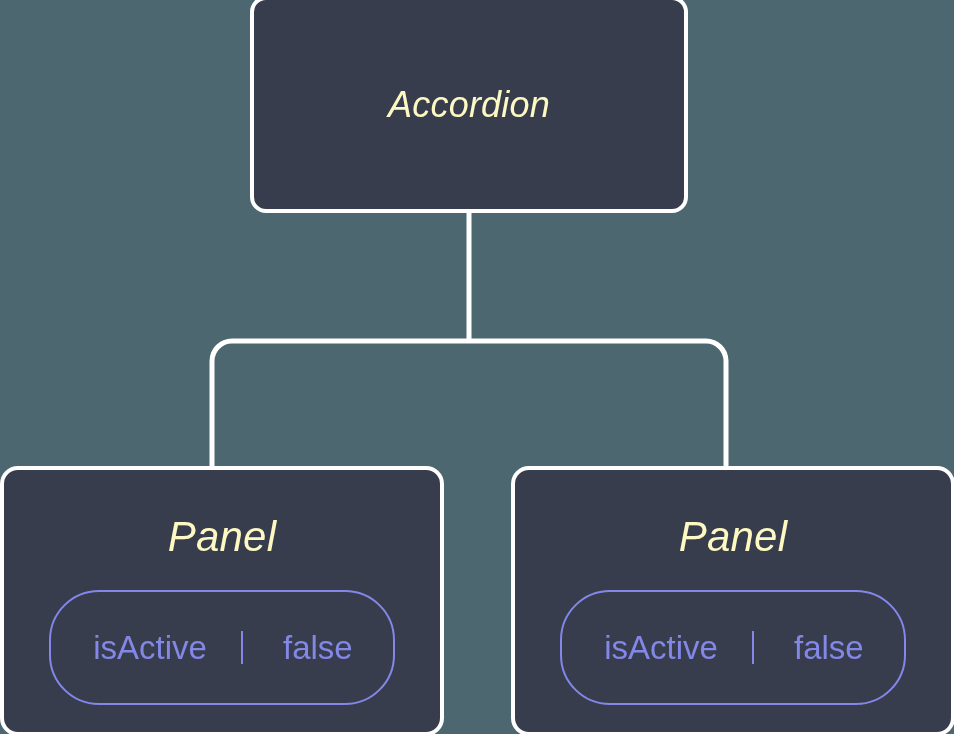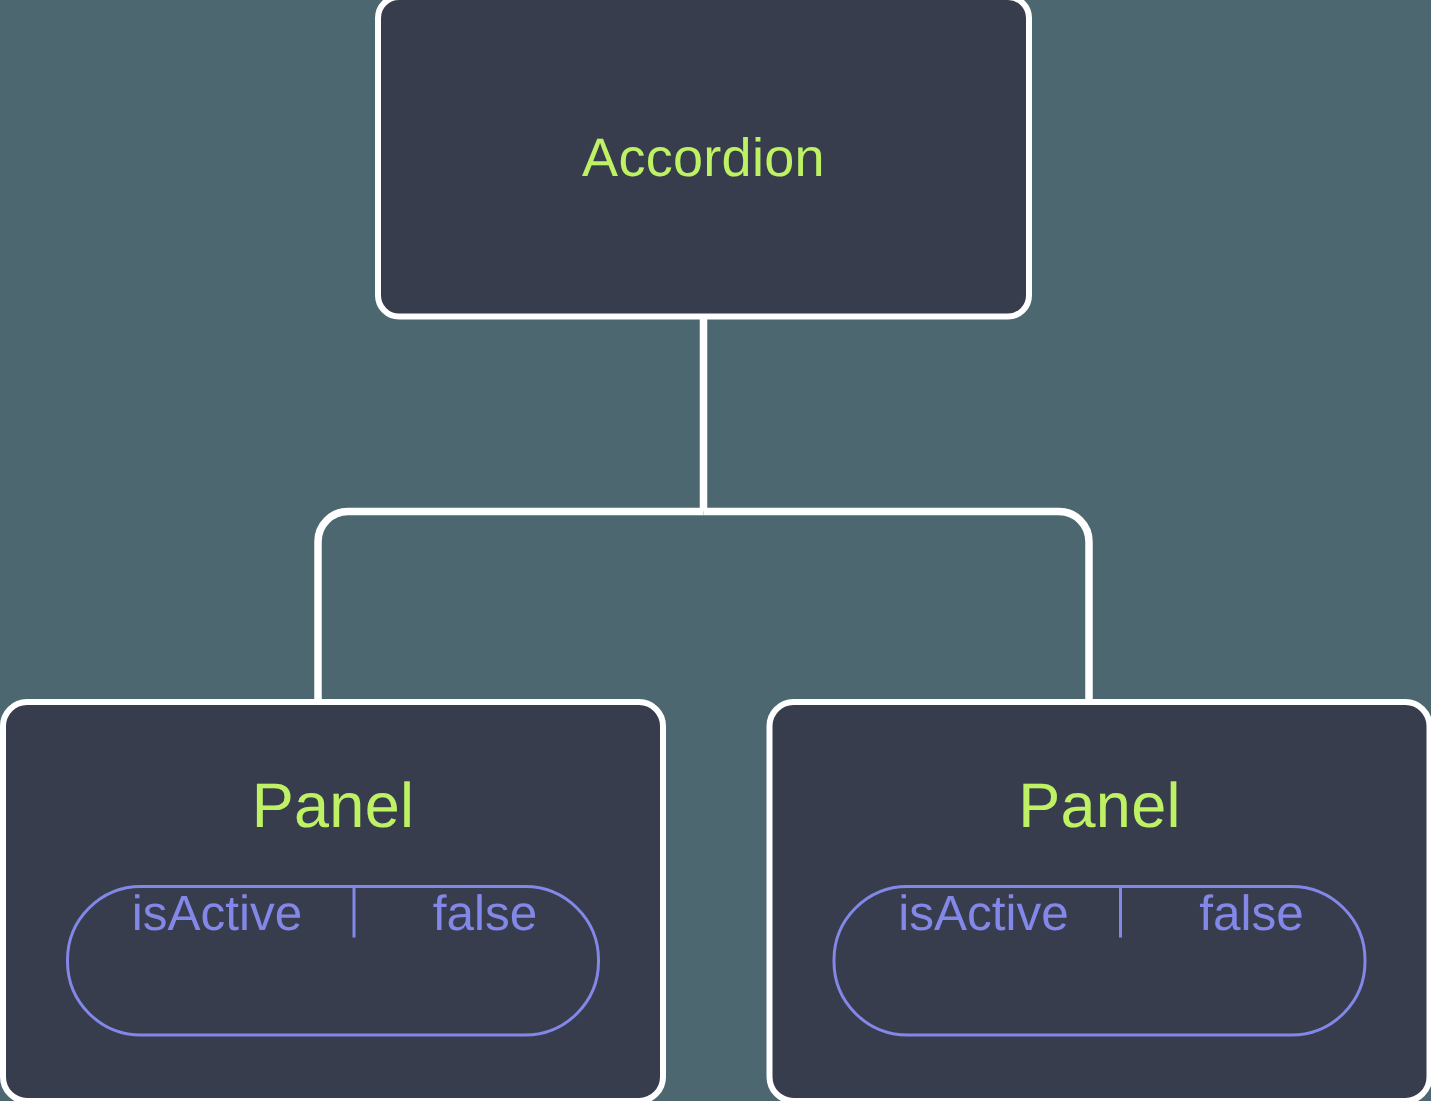--- a/index.html
+++ b/index.html
@@ -45,26 +45,27 @@
 
   .node-root {
     left: 250px;
     top: -4px;
     width: 438px;
     height: 217px;
     justify-content: center;
   }
 
   .node-title {
-    color: #bef264;
+    color: #fef9c3;
     font-size: 36px;
     font-weight: 400;
     letter-spacing: 0.2px;
     line-height: 1;
     white-space: nowrap;
+    font-style: italic;
   }
 
   .node-child {
     top: 466px;
     width: 444px;
     height: 270px;
     border-radius: 18px;
     padding-top: 46px;
   }
 
@@ -72,23 +73,23 @@
     font-size: 42px;
   }
 
   .node-child-left  { left: 0px; }
   .node-child-right { left: 511px; }
 
   
   .prop-pill {
     margin-top: 32px;
     display: flex;
-    align-items: flex-start;
+    align-items: center;
     box-sizing: border-box;
-    height: 101px;
+    height: 115px;
     border: 2px solid #8287e8;
     border-radius: 50px;
     color: #8287e8;
     font-size: 33px;
     line-height: 1;
     overflow: hidden;
   }
 
   .prop-key,
   .prop-val {
@@ -97,21 +98,21 @@
     justify-content: center;
     white-space: nowrap;
     box-sizing: border-box;
   }
 
   .prop-key {
     padding: 0 34px 0 42px;
   }
 
   .prop-val {
-    padding: 0 40px 0 51px;
+    padding: 0 40px 0 40px;
     border-left: 2px solid #8287e8;
   }
 </style>
 </head>
 <body>
 
 <div id="canvas">
 
   <svg id="connectors" viewBox="0 0 954 734" width="954" height="734" xmlns="http://www.w3.org/2000/svg">
 

